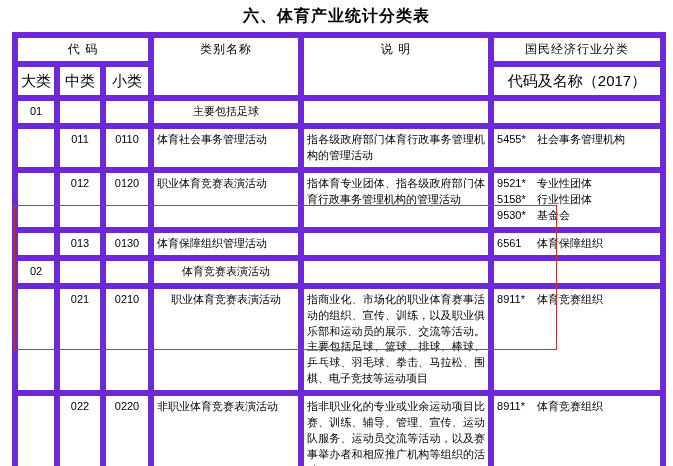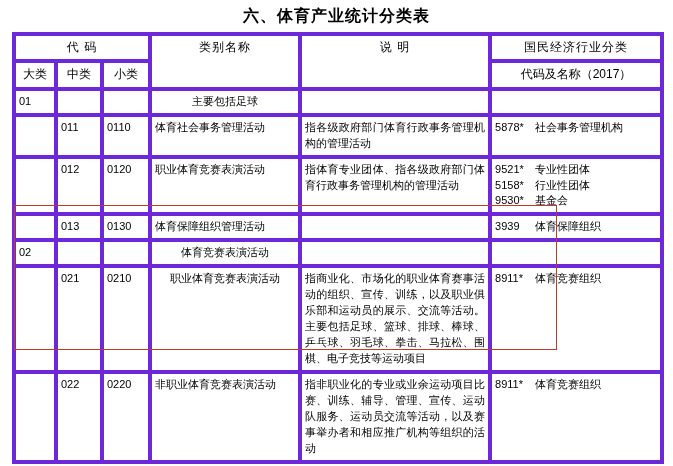--- a/index.html
+++ b/index.html
@@ -34,47 +34,47 @@
   table.main {
     position: absolute;
     left: 12px;
     top: 32px;
     width: 650px;
     border-collapse: collapse;
     table-layout: fixed;
     font-size: 11px;
   }
   table.main td, table.main th {
-    border: 4px solid #6d28d9;
+    border: 6px solid #6d28d9;
     padding: 3px 3px;
     vertical-align: top;
     line-height: 1.45;
     font-weight: normal;
   }
   .hdr td {
     text-align: center;
     font-weight: bold;
     vertical-align: middle;
     font-size: 12px;
     letter-spacing: 1px;
   }
   .hdr2 td {
     text-align: center;
     font-weight: bold;
     vertical-align: middle;
-    font-size: 12px;
+    font-size: 15px;
   }
   .c-big { width: 42px; }
   .c-mid { width: 46px; }
   .c-small { width: 48px; }
   .c-name { width: 150px; }
   .c-desc { width: 190px; }
   .c-nat { width: 172px; }
 
-  td.center { vertical-align: middle; }
+  td.center { text-align: center; vertical-align: middle; }
   td.nm { text-align: center; font-weight: bold; }
   td.nm-sub { text-align: left; }
   td.desc { text-align: justify; }
   td.nat { text-align: left; }
   .bold { font-weight: bold; }
   .nat-line { display: block; white-space: nowrap; }
   .nat-line .code { display: inline-block; min-width: 40px; }
 
   
   .red-box {
@@ -128,21 +128,21 @@
         </td>
       </tr>
 
       <tr>
         <td class="center bold"></td>
         <td class="center">011</td>
         <td class="center">0110</td>
         <td class="nm-sub">体育社会事务管理活动</td>
         <td class="desc">指各级政府部门体育行政事务管理机构的管理活动</td>
         <td class="nat">
-          <span class="nat-line"><span class="code">5878*</span><span>社会事务管理机构</span></span>
+          <span class="nat-line"><span class="code">5455*</span><span>社会事务管理机构</span></span>
         </td>
       </tr>
 
       <tr>
         <td class="center bold"></td>
         <td class="center">012</td>
         <td class="center">0120</td>
         <td class="nm-sub">职业体育竞赛表演活动</td>
         <td class="desc">指体育专业团体、指各级政府部门体育行政事务管理机构的管理活动</td>
         <td class="nat">
@@ -152,21 +152,21 @@
         </td>
       </tr>
 
       <tr>
         <td class="center bold"></td>
         <td class="center">013</td>
         <td class="center">0130</td>
         <td class="nm-sub">体育保障组织管理活动</td>
         <td class="desc"></td>
         <td class="nat">
-          <span class="nat-line"><span class="code">3939</span><span>体育保障组织</span></span>
+          <span class="nat-line"><span class="code">6561</span><span>体育保障组织</span></span>
         </td>
       </tr>
 
       <tr>
         <td class="center bold">02</td>
         <td class="center"></td>
         <td class="center"></td>
         <td class="nm">体育竞赛表演活动</td>
         <td class="desc"></td>
         <td class="nat"></td>

